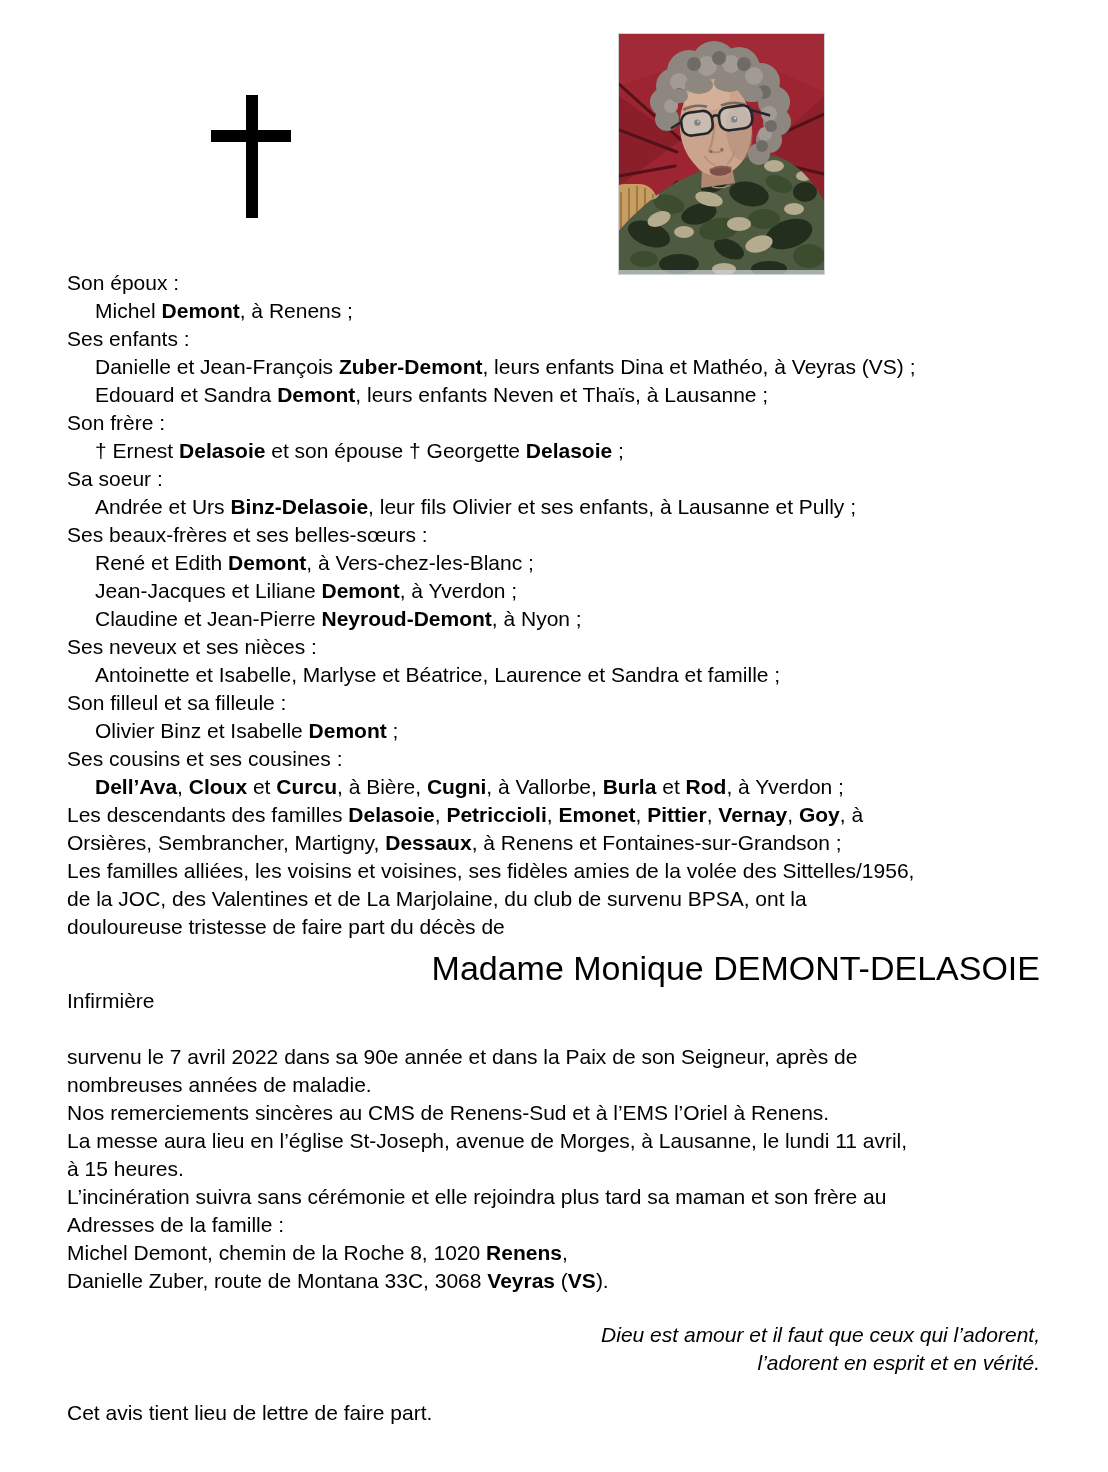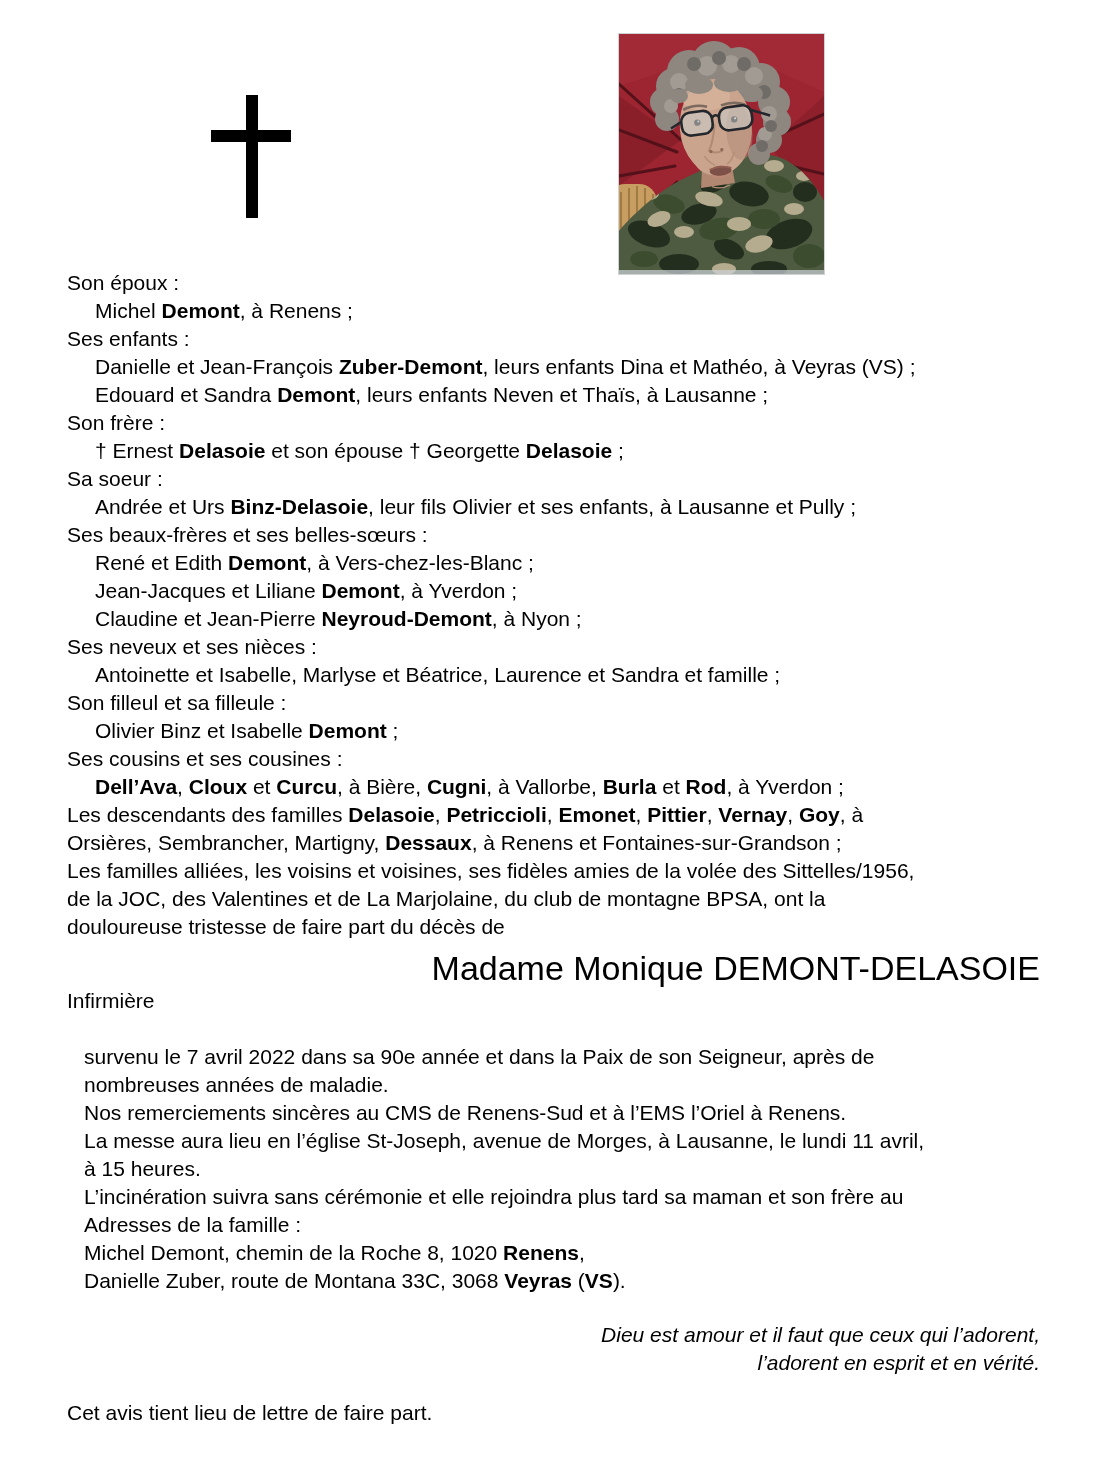--- a/index.html
+++ b/index.html
@@ -16,21 +16,21 @@
   .photo{position:absolute;left:618px;top:33px;border:1px solid #cfd3d6;}
   main{padding:0 68px 0 67px;font-size:21px;line-height:28px;}
   .line{white-space:nowrap;}
   .line.indent{padding-left:28px;}
   b{font-weight:bold;}
   .name{
     font-size:34px;line-height:38px;font-weight:normal;
     text-align:right;margin:8px 0 0 0;
   }
   .profession{text-align:left;line-height:28px;}
-  .details{margin-top:28px;margin-left:17px;}
+  .details{margin-top:28px;}
   .quote{margin-top:26px;text-align:right;font-style:italic;}
   .notice{margin-top:22px;}
 </style>
 </head>
 <body>
 
 <div class="page">
 
   <header class="top">
 
@@ -212,21 +212,21 @@
         <div class="line indent"><span>Claudine et Jean-Pierre </span><b>Neyroud-Demont</b><span>, à Nyon ;</span></div>
         <div class="line"><span>Ses neveux et ses nièces :</span></div>
         <div class="line indent"><span>Antoinette et Isabelle, Marlyse et Béatrice, Laurence et Sandra et famille ;</span></div>
         <div class="line"><span>Son filleul et sa filleule :</span></div>
         <div class="line indent"><span>Olivier Binz et Isabelle </span><b>Demont</b><span> ;</span></div>
         <div class="line"><span>Ses cousins et ses cousines :</span></div>
         <div class="line indent"><b>Dell’Ava</b><span>, </span><b>Cloux</b><span> et </span><b>Curcu</b><span>, à Bière, </span><b>Cugni</b><span>, à Vallorbe, </span><b>Burla</b><span> et </span><b>Rod</b><span>, à Yverdon ;</span></div>
         <div class="line"><span>Les descendants des familles </span><b>Delasoie</b><span>, </span><b>Petriccioli</b><span>, </span><b>Emonet</b><span>, </span><b>Pittier</b><span>, </span><b>Vernay</b><span>, </span><b>Goy</b><span>, à</span></div>
         <div class="line"><span>Orsières, Sembrancher, Martigny, </span><b>Dessaux</b><span>, à Renens et Fontaines-sur-Grandson ;</span></div>
         <div class="line"><span>Les familles alliées, les voisins et voisines, ses fidèles amies de la volée des Sittelles/1956,</span></div>
-        <div class="line"><span>de la JOC, des Valentines et de La Marjolaine, du club de montagne BPSA, ont la</span></div>
+        <div class="line"><span>de la JOC, des Valentines et de La Marjolaine, du club de survenu BPSA, ont la</span></div>
         <div class="line"><span>douloureuse tristesse de faire part du décès de</span></div>
       </section>
 
     <h1 class="name">Madame Monique DEMONT-DELASOIE</h1>
 
     <div class="profession">Infirmière</div>
 
     <section class="details">
         <div class="line"><span>survenu le 7 avril 2022 dans sa 90e année et dans la Paix de son Seigneur, après de</span></div>
         <div class="line"><span>nombreuses années de maladie.</span></div>

